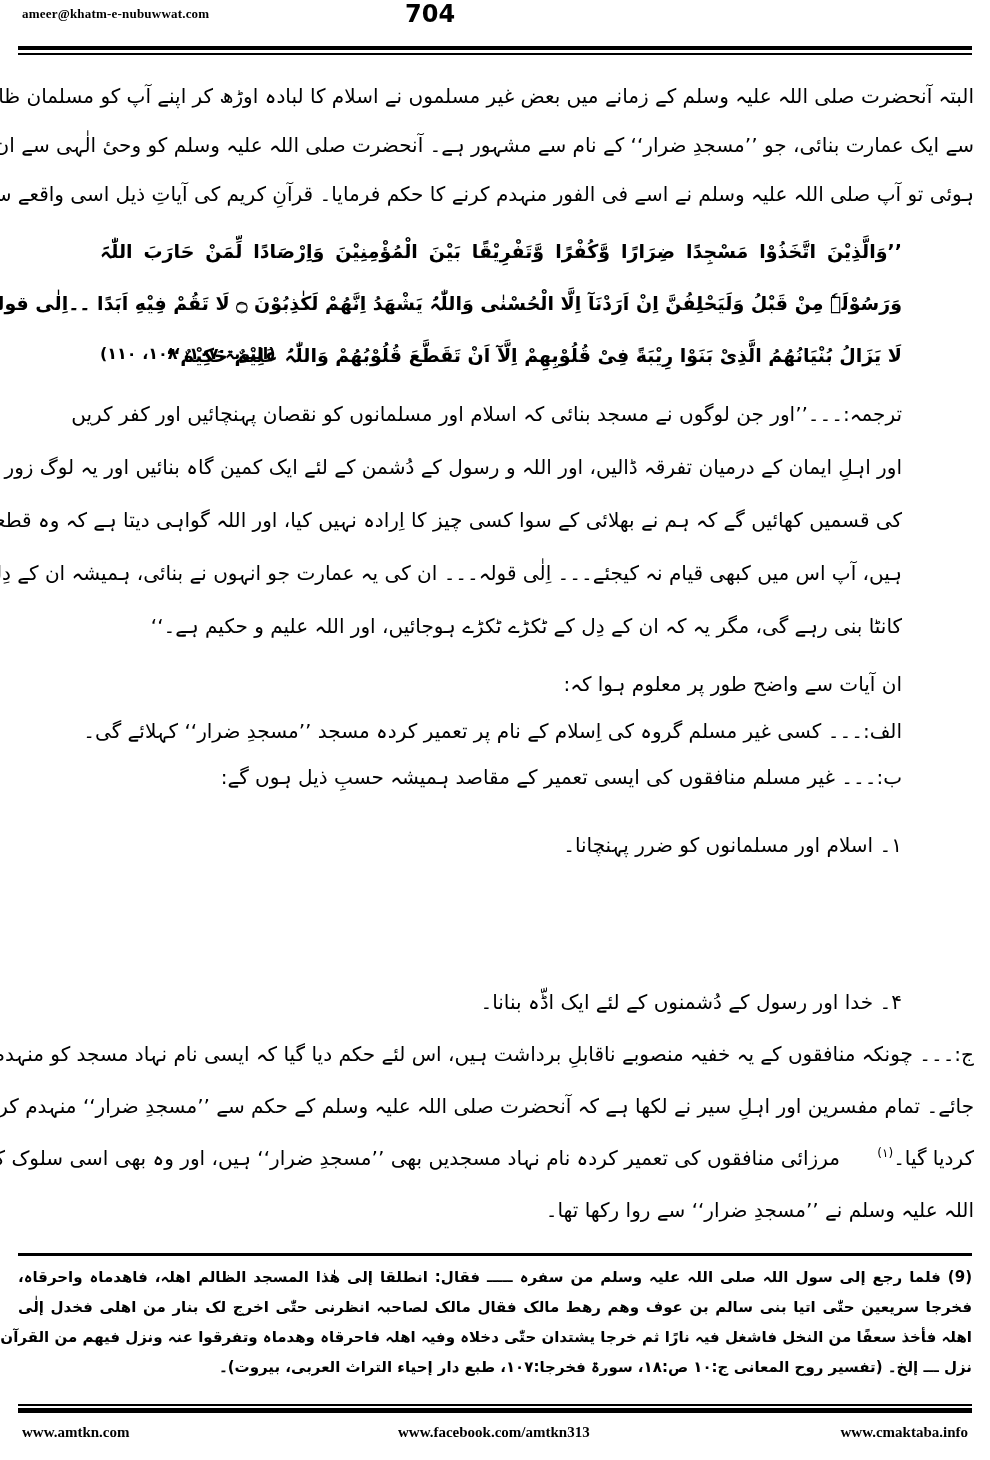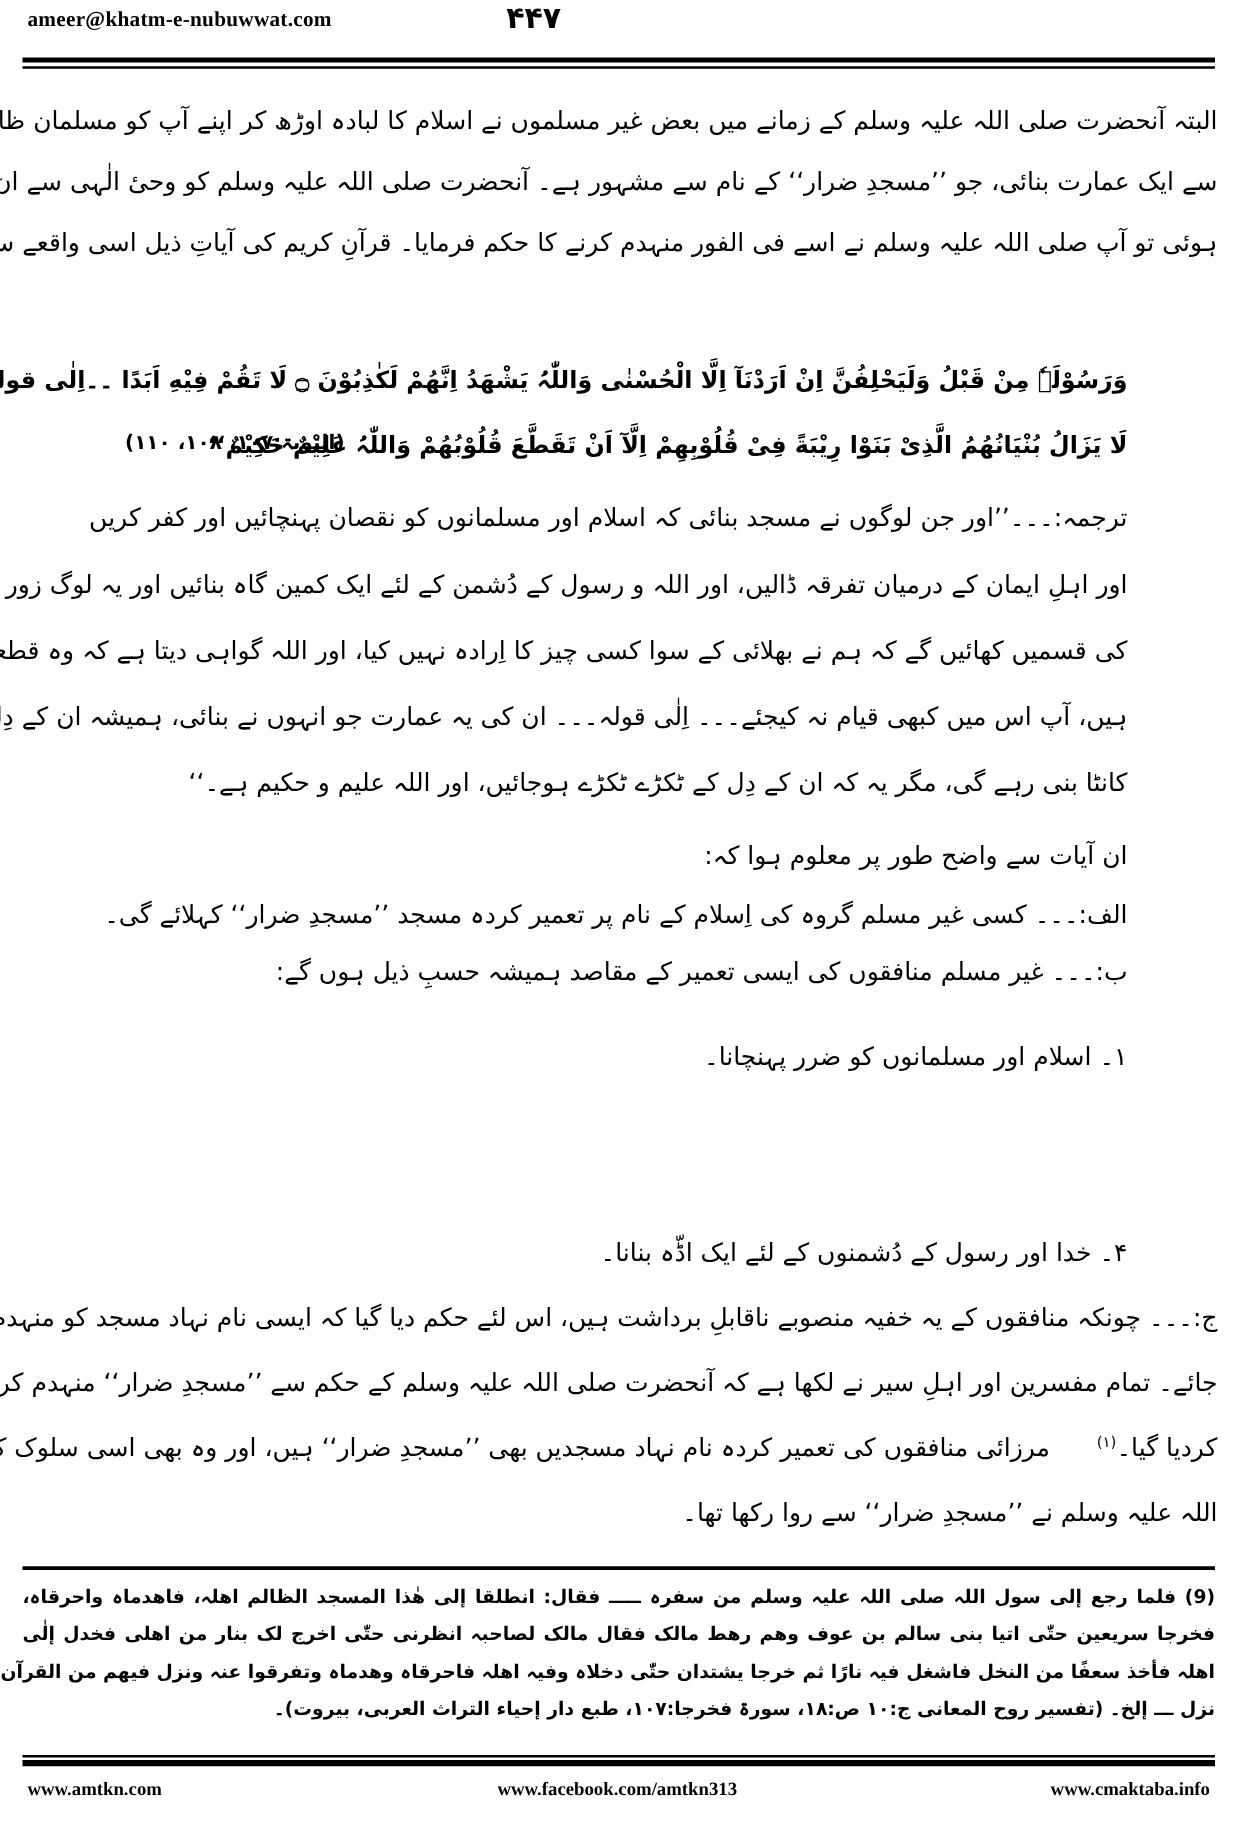--- a/index.html
+++ b/index.html
@@ -1,21 +1,21 @@
 <!DOCTYPE html>
 <html><head>
 <meta charset="utf-8">
 <style>
   html, body { margin: 0; padding: 0; background: #ffffff; }
   body { width: 990px; height: 1460px; position: relative; overflow: hidden; color: #000; }
   .page { position: absolute; inset: 0; }
 
   
   .header { position: absolute; left: 0; top: 0; width: 990px; height: 66px; }
-  .hdr-email { position: absolute; left: 22px; top: 6px; font-family: "Liberation Serif", serif; font-weight: bold; font-size: 17px; letter-spacing: 0.2px; }
+  .hdr-email { position: absolute; left: 22px; top: 6px; font-family: "Liberation Serif", serif; font-weight: bold; font-size: 13px; letter-spacing: 0.2px; }
   .hdr-page { position: absolute; left: 405px; top: 0px; font-family: "DejaVu Sans", sans-serif; font-weight: bold; font-size: 24px; direction: rtl; }
   .hdr-title { position: absolute; right: 18px; top: 0px; font-family: "DejaVu Sans", sans-serif; font-weight: bold; font-size: 22px; direction: rtl; white-space: nowrap; }
   .rule-double { position: absolute; left: 18px; right: 18px; top: 46px; height: 10px; }
   .rule-double .thick { position: absolute; left: 0; right: 0; top: 0; height: 4px; background: #000; }
   .rule-double .thin { position: absolute; left: 0; right: 0; top: 7px; height: 2px; background: #000; }
   .line { position: absolute; white-space: nowrap; direction: rtl; font-family: "DejaVu Sans", sans-serif; font-size: 20px; }
   .full { left: 16px; right: 16px; text-align: justify; text-align-last: justify; }
   .verse { font-weight: bold; font-size: 19px; }
 
   .rule-single { position: absolute; left: 18px; right: 18px; top: 1253px; height: 3px; background: #000; }
@@ -30,31 +30,32 @@
   .fl-right { right: 22px; }
   sup { font-size: 12px; }
 </style>
 </head>
 <body>
 
 <div class="page">
 
   <div class="header">
     <span class="hdr-email">ameer@khatm-e-nubuwwat.com</span>
-    <span class="hdr-page">۴۴۷</span>
+    <span class="hdr-page">704</span>
     <div class="rule-double">
       <div class="thick"></div>
         <div class="thin"></div>
     </div>
   </div>
 
   <div class="line full" style="top:84px;">البتہ آنحضرت صلی اللہ علیہ وسلم کے زمانے میں بعض غیر مسلموں نے اسلام کا لبادہ اوڑھ کر اپنے آپ کو مسلمان ظاہر کیا اور مسجد کے نام</div>
   <div class="line full" style="top:133px;">سے ایک عمارت بنائی، جو ’’مسجدِ ضرار‘‘ کے نام سے مشہور ہے۔ آنحضرت صلی اللہ علیہ وسلم کو وحیٔ الٰہی سے ان کے کفر و نفاق کی اِطلاع</div>
   <div class="line" style="top:182px; right:16px;">ہوئی تو آپ صلی اللہ علیہ وسلم نے اسے فی الفور منہدم کرنے کا حکم فرمایا۔ قرآنِ کریم کی آیاتِ ذیل اسی واقعے سے متعلق ہیں:</div>
 
+  <div class="line verse" style="top:240px; left:100px; right:88px; text-align:justify; text-align-last:justify;">’’وَالَّذِیْنَ اتَّخَذُوْا مَسْجِدًا ضِرَارًا وَّکُفْرًا وَّتَفْرِیْقًا بَیْنَ الْمُؤْمِنِیْنَ وَاِرْصَادًا لِّمَنْ حَارَبَ اللّٰہَ</div>
   <div class="line verse" style="top:292px; left:100px; right:88px; text-align:justify; text-align-last:justify;">وَرَسُوْلَہٗ مِنْ قَبْلُ وَلَیَحْلِفُنَّ اِنْ اَرَدْنَآ اِلَّا الْحُسْنٰی وَاللّٰہُ یَشْهَدُ اِنَّهُمْ لَکٰذِبُوْنَ ۝ لَا تَقُمْ فِیْهِ اَبَدًا ۔۔اِلٰی قولہ ۔۔</div>
   <div class="line verse" style="top:344px; right:88px;">لَا یَزَالُ بُنْیَانُهُمُ الَّذِیْ بَنَوْا رِیْبَةً فِیْ قُلُوْبِهِمْ اِلَّآ اَنْ تَقَطَّعَ قُلُوْبُهُمْ وَاللّٰہُ عَلِیْمٌ حَکِیْمٌ‘‘</div>
   <div class="line verse" style="top:344px; left:100px; font-size:16px;">(التوبۃ:۱۰۷، ۱۰۸، ۱۱۰)</div>
 
   <div class="line" style="top:402px; left:100px; right:88px; text-align:justify; text-align-last:justify;">ترجمہ:۔۔۔’’اور جن لوگوں نے مسجد بنائی کہ اسلام اور مسلمانوں کو نقصان پہنچائیں اور کفر کریں</div>
   <div class="line" style="top:455px; left:100px; right:88px; text-align:justify; text-align-last:justify;">اور اہلِ ایمان کے درمیان تفرقہ ڈالیں، اور اللہ و رسول کے دُشمن کے لئے ایک کمین گاہ بنائیں اور یہ لوگ زور</div>
   <div class="line" style="top:508px; left:100px; right:88px; text-align:justify; text-align-last:justify;">کی قسمیں کھائیں گے کہ ہم نے بھلائی کے سوا کسی چیز کا اِرادہ نہیں کیا، اور اللہ گواہی دیتا ہے کہ وہ قطعاً جھوٹے</div>
   <div class="line" style="top:561px; left:100px; right:88px; text-align:justify; text-align-last:justify;">ہیں، آپ اس میں کبھی قیام نہ کیجئے۔۔۔ اِلٰی قولہ۔۔۔ ان کی یہ عمارت جو انہوں نے بنائی، ہمیشہ ان کے دِل کا</div>
   <div class="line" style="top:614px; right:88px;">کانٹا بنی رہے گی، مگر یہ کہ ان کے دِل کے ٹکڑے ٹکڑے ہوجائیں، اور اللہ علیم و حکیم ہے۔‘‘</div>
 

